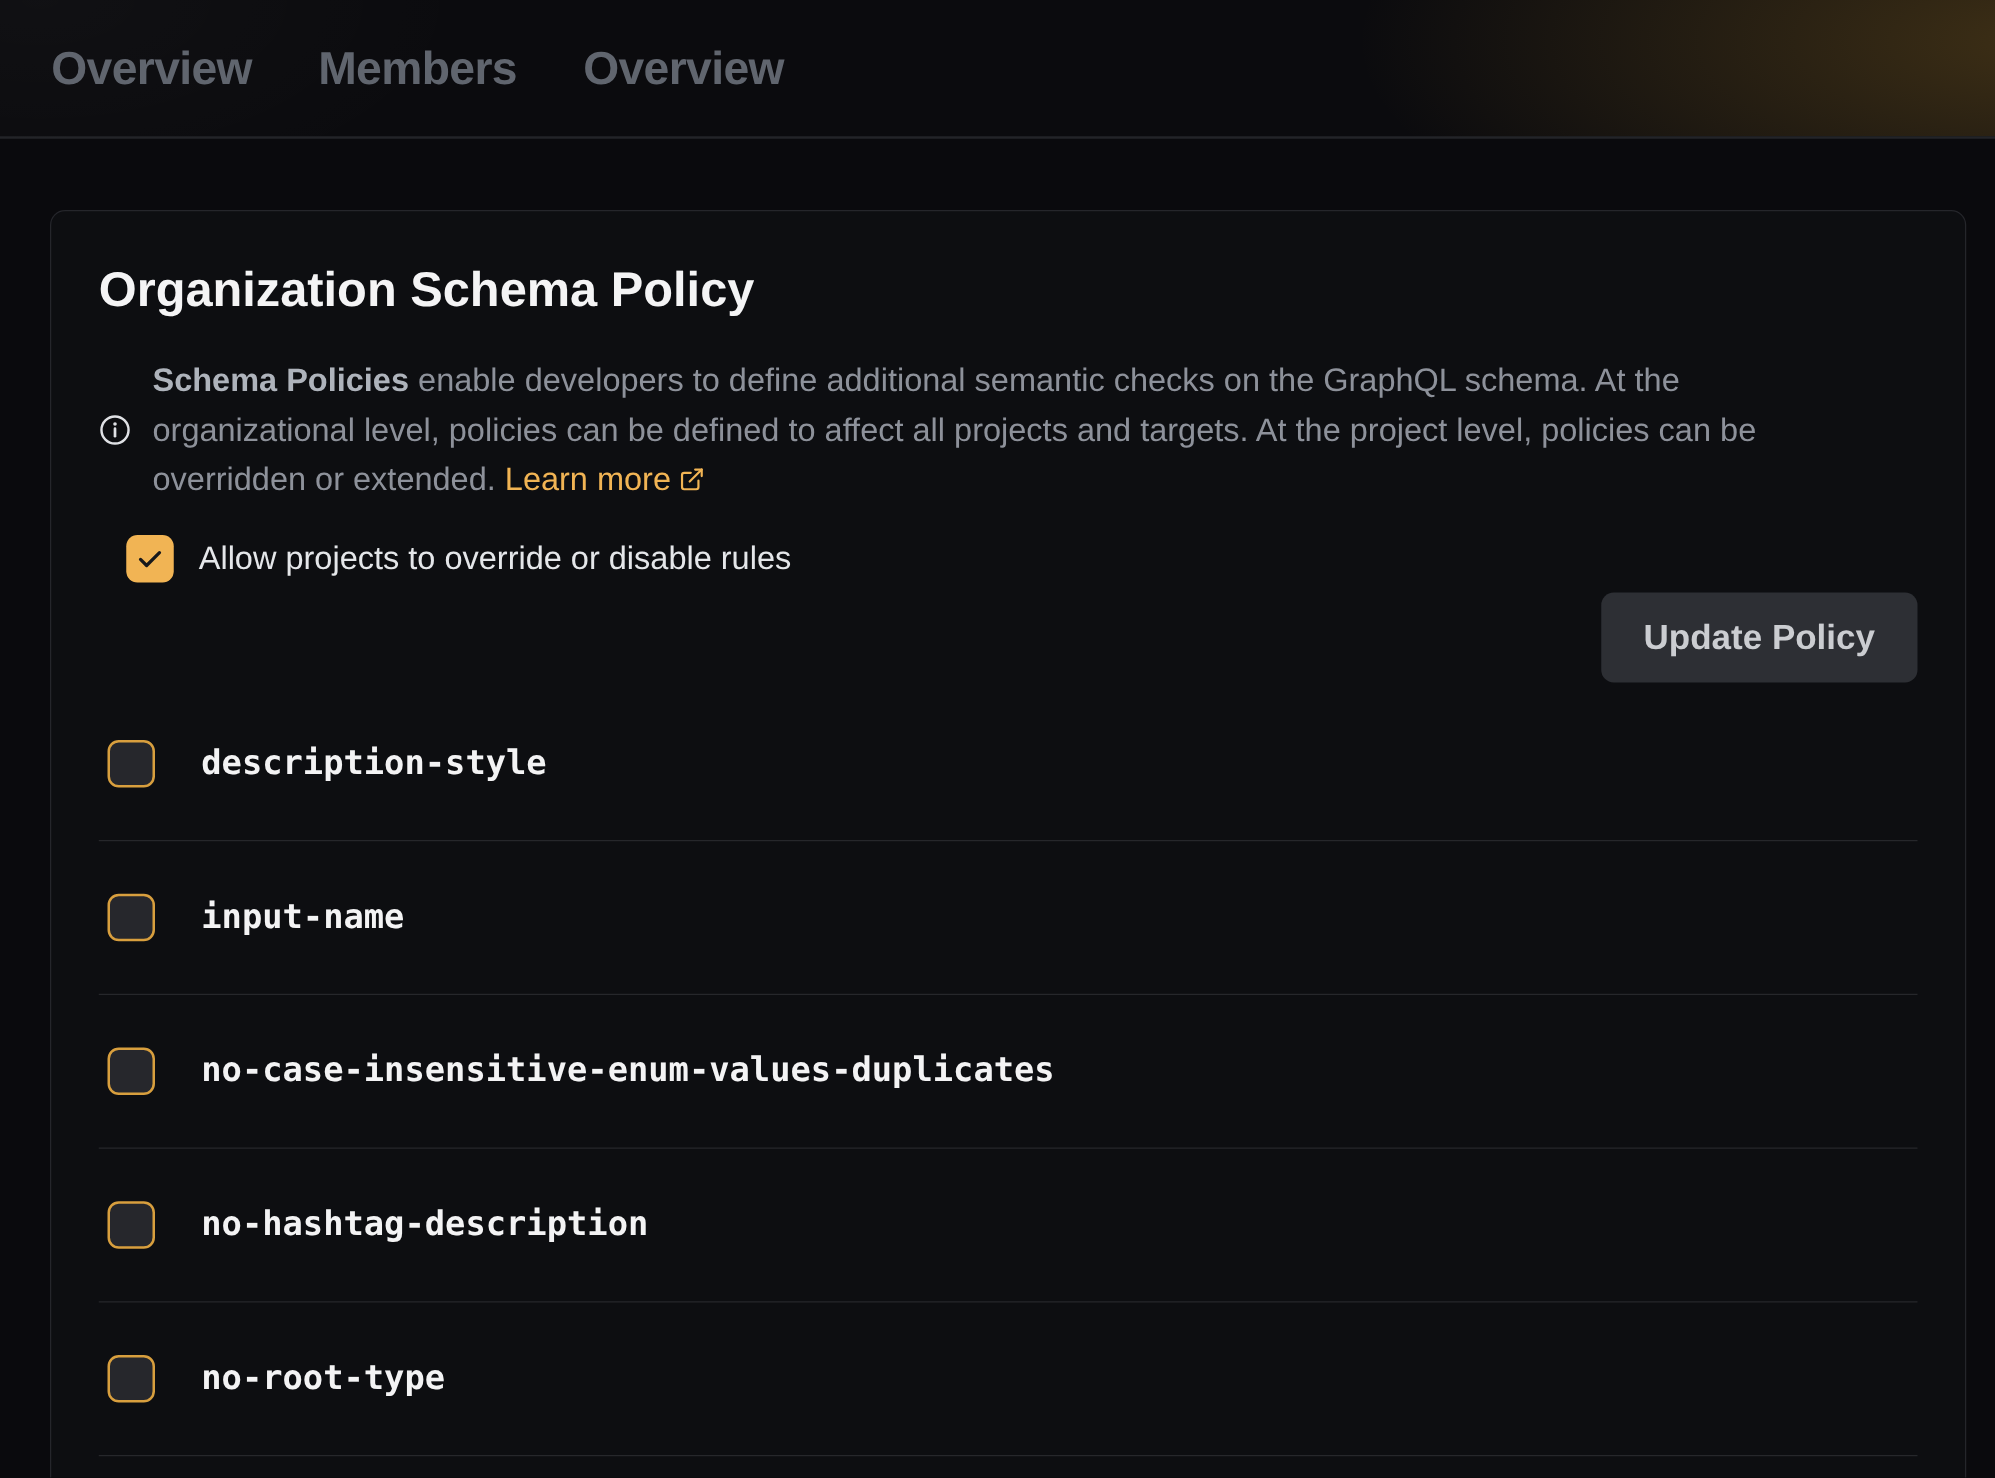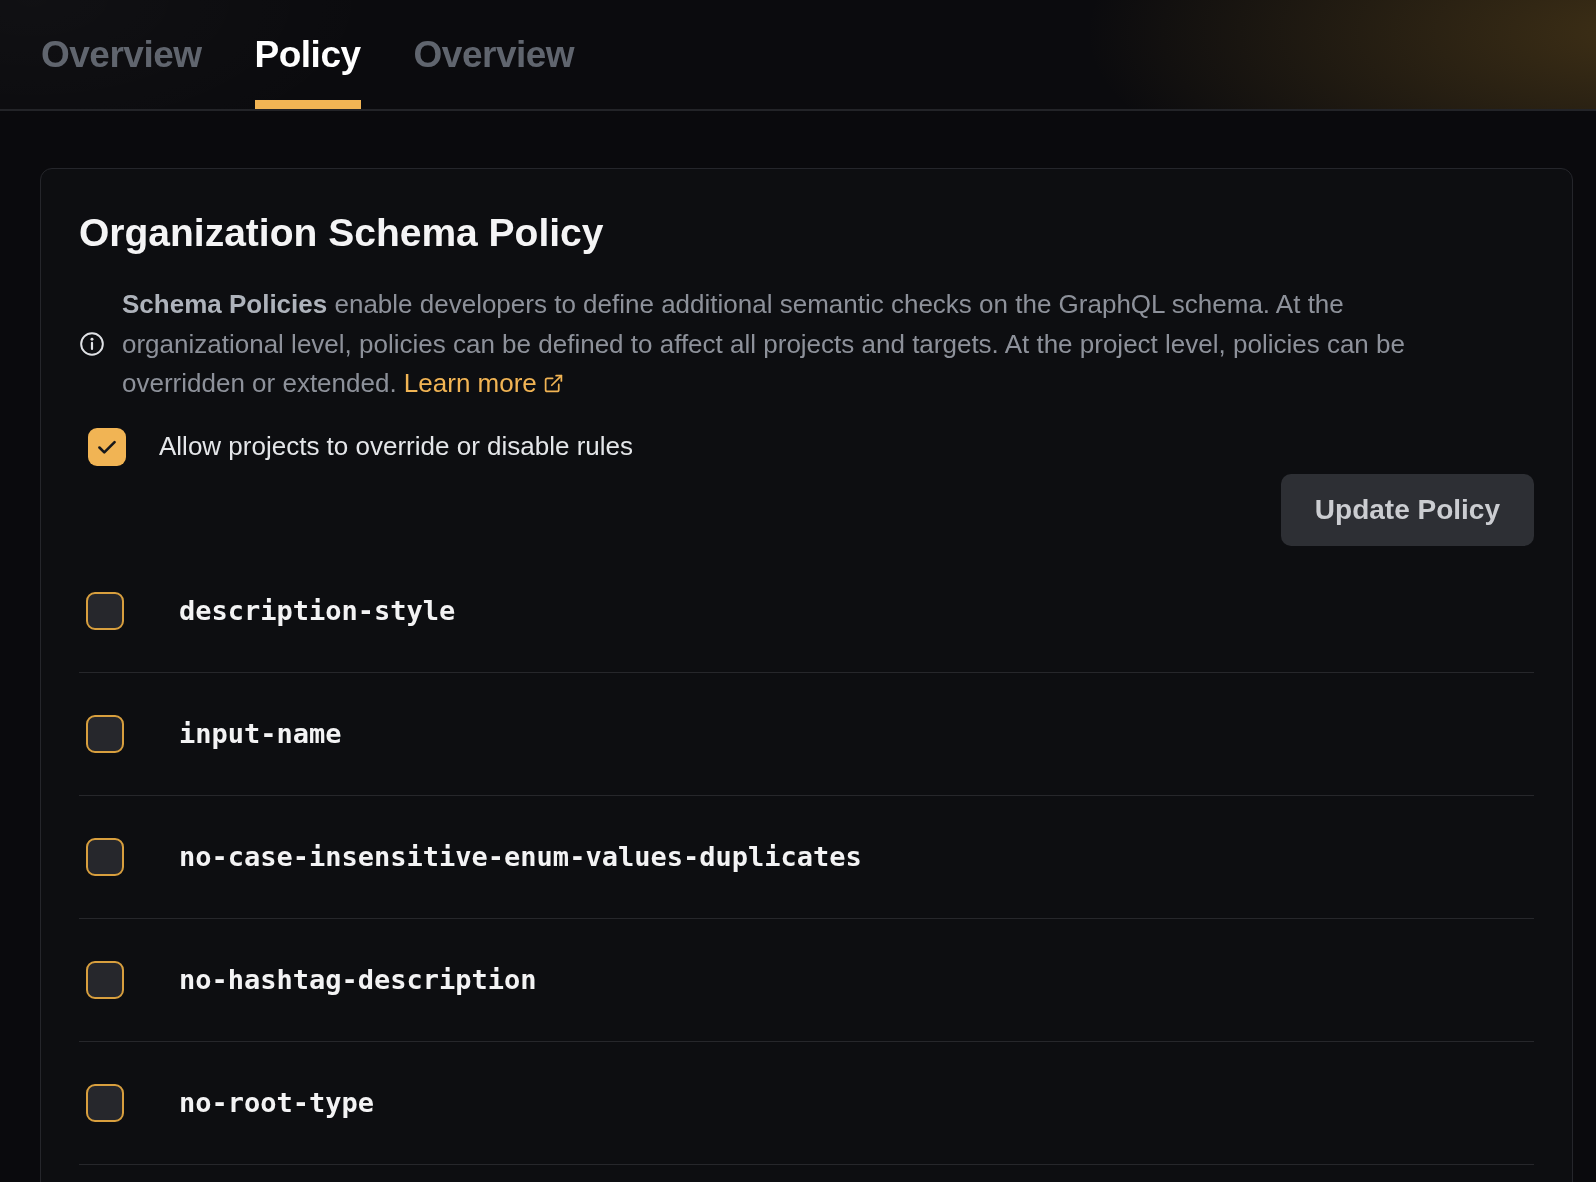--- a/index.html
+++ b/index.html
@@ -106,23 +106,23 @@
   }
   .cb.checked { background: var(--accent, #f1b454); }
   .cb.unchecked {
     background: var(--checkboxBg, #26272c);
     border: 2px solid var(--accentDim, #d89f3e);
   }
 
   .allow-row {
     display: flex;
     align-items: center;
-    gap: 33px;
+    gap: 20px;
     margin-top: 24px;
-    margin-left: 9px;
+    margin-left: 22px;
     cursor: pointer;
     width: max-content;
   }
   .allow-label {
     font-size: 26px;
     color: var(--allowText, #e4e6e9);
   }
 
   
   .btn-row {
@@ -146,40 +146,40 @@
   
   .rules {
     list-style: none;
     margin: 4px 0 0 0;
     padding: 0;
   }
   .rule-row {
     height: 122px;
     display: flex;
     align-items: center;
-    gap: 55px;
+    gap: 37px;
     padding-left: 7px;
     border-bottom: 1px solid var(--divider, #26272b);
   }
   .rule-name {
     font-family: "DejaVu Sans Mono", monospace;
     font-size: 27px;
     font-weight: 700;
     color: #f3f3f4;
   }
 </style>
 </head>
 <body>
 
 <header class="tabbar">
   <div class="tab">
       <span>Overview</span>
     </div>
-    <div class="tab active">
-      <span>Policy</span>
+    <div class="tab">
+      <span>Members</span>
     </div>
     <div class="tab">
       <span>Overview</span>
     </div>
 </header>
 
 <main class="card">
 
   <h1 class="card-title">Organization Schema Policy</h1>
 

